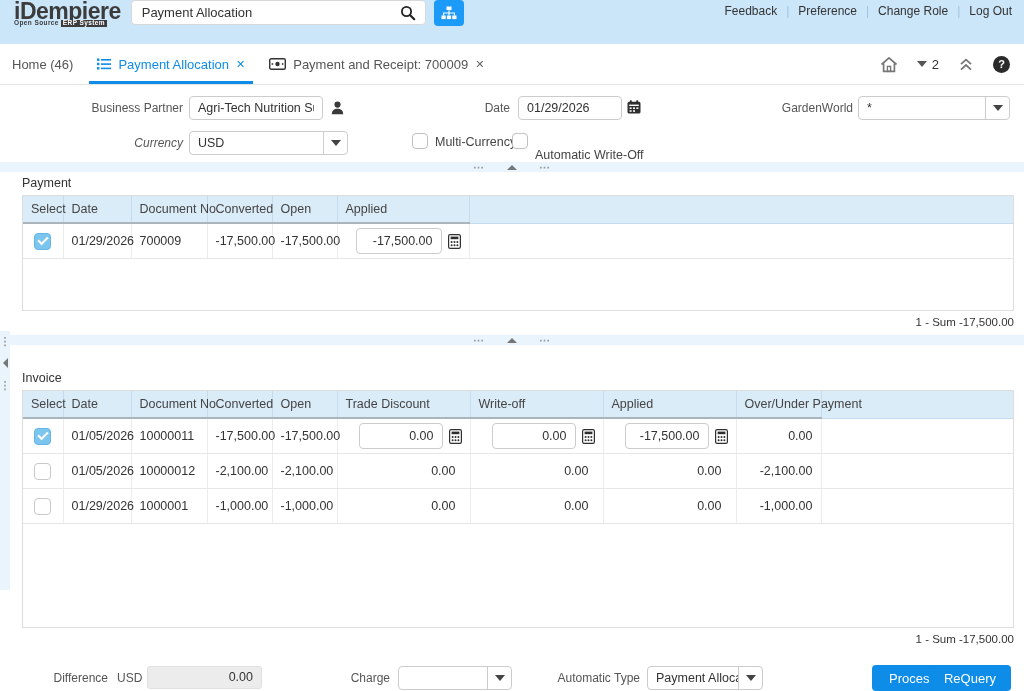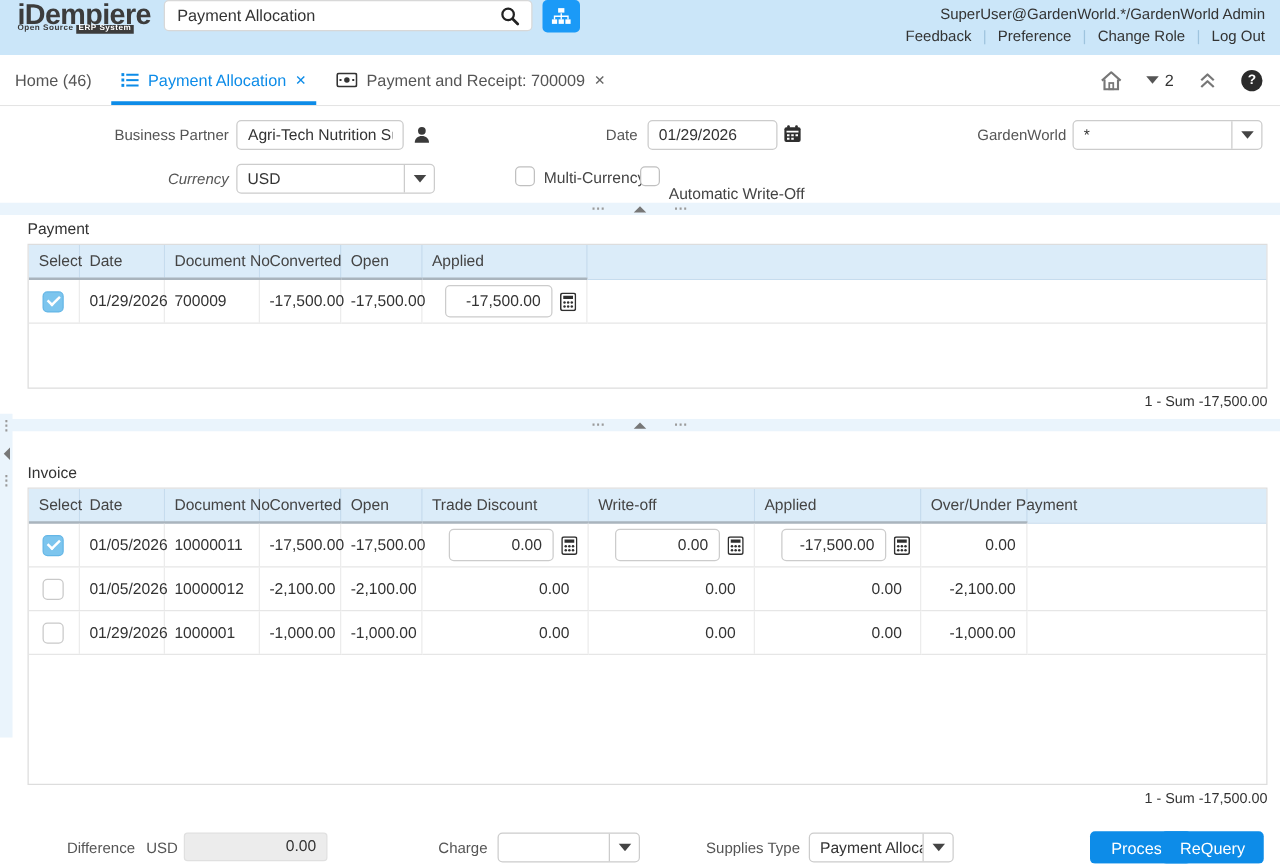--- a/index.html
+++ b/index.html
@@ -112,21 +112,20 @@
     <button class="menu-btn">
       <svg width="16" height="14" viewBox="0 0 16 14">
         <rect x="5.5" y="0.5" width="5" height="3.6" fill="#fff"></rect>
         <rect x="0.5" y="9.5" width="4.2" height="3.6" fill="#fff"></rect>
         <rect x="5.9" y="9.5" width="4.2" height="3.6" fill="#fff"></rect>
         <rect x="11.3" y="9.5" width="4.2" height="3.6" fill="#fff"></rect>
         <path d="M8 4.5 V7 M2.6 9.5 V7 H13.4 V9.5 M8 7 V9.5" stroke="#fff" stroke-width="1.1" fill="none"></path>
       </svg>
     </button>
     <div class="user-block">
-      <div class="user-info">SuperUser@GardenWorld.*/GardenWorld Admin</div>
       <div class="user-links">
         <a>Feedback</a>
           <span class="link-sep">|</span>
         <a>Preference</a>
           <span class="link-sep">|</span>
         <a>Change Role</a>
           <span class="link-sep">|</span>
         <a>Log Out</a>
       </div>
     </div>
@@ -426,21 +425,21 @@
     <span class="ro-field" style="left:147px;width:115px;top:6px;">0.00</span>
 
     <label class="flabel" style="left:280px;width:110px;top:6px;">Charge</label>
     <div class="combo" style="left:398px;width:114px;top:6px;">
       <span class="combo-val"></span>
       <span class="combo-arrow">
           <span class="tri-down"></span>
         </span>
     </div>
 
-    <label class="flabel" style="left:530px;width:110px;top:6px;">Supplies Type</label>
+    <label class="flabel" style="left:530px;width:110px;top:6px;">Automatic Type</label>
     <div class="combo" style="left:647px;width:116px;top:6px;">
       <span class="combo-val">Payment Allocation</span>
       <span class="combo-arrow">
           <span class="tri-down"></span>
         </span>
     </div>
 
     <button class="btn" style="left:840px;width:81px;top:5px;margin-left:32px;">Process</button>
     <button class="btn" style="left:929px;width:82px;top:5px;">ReQuery</button>
   </footer>

